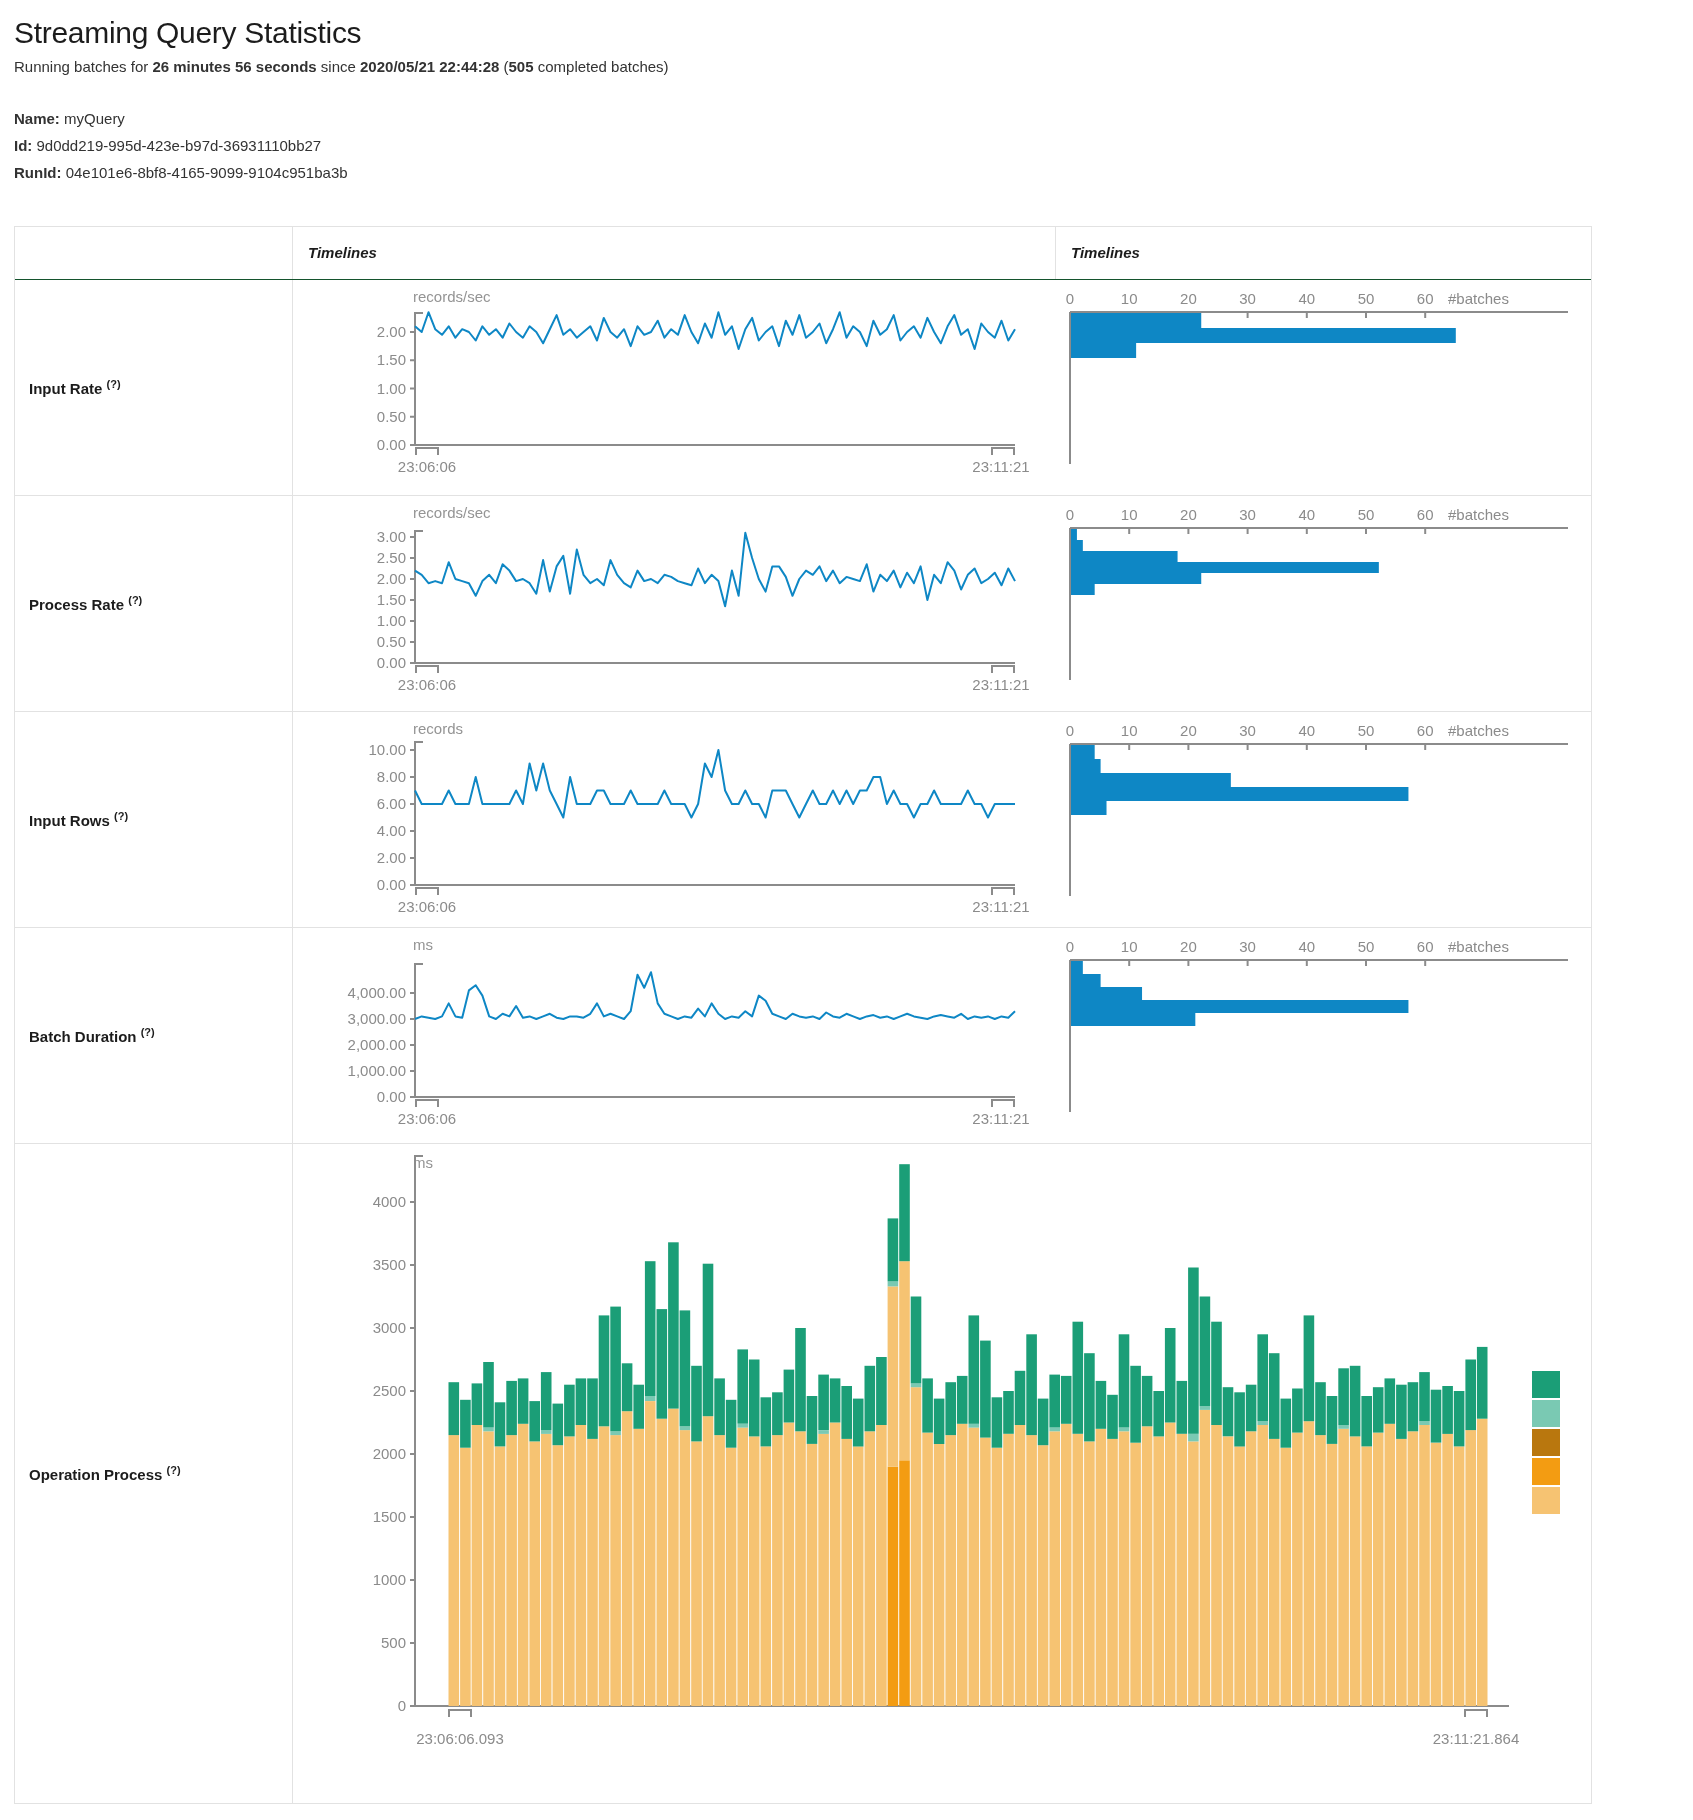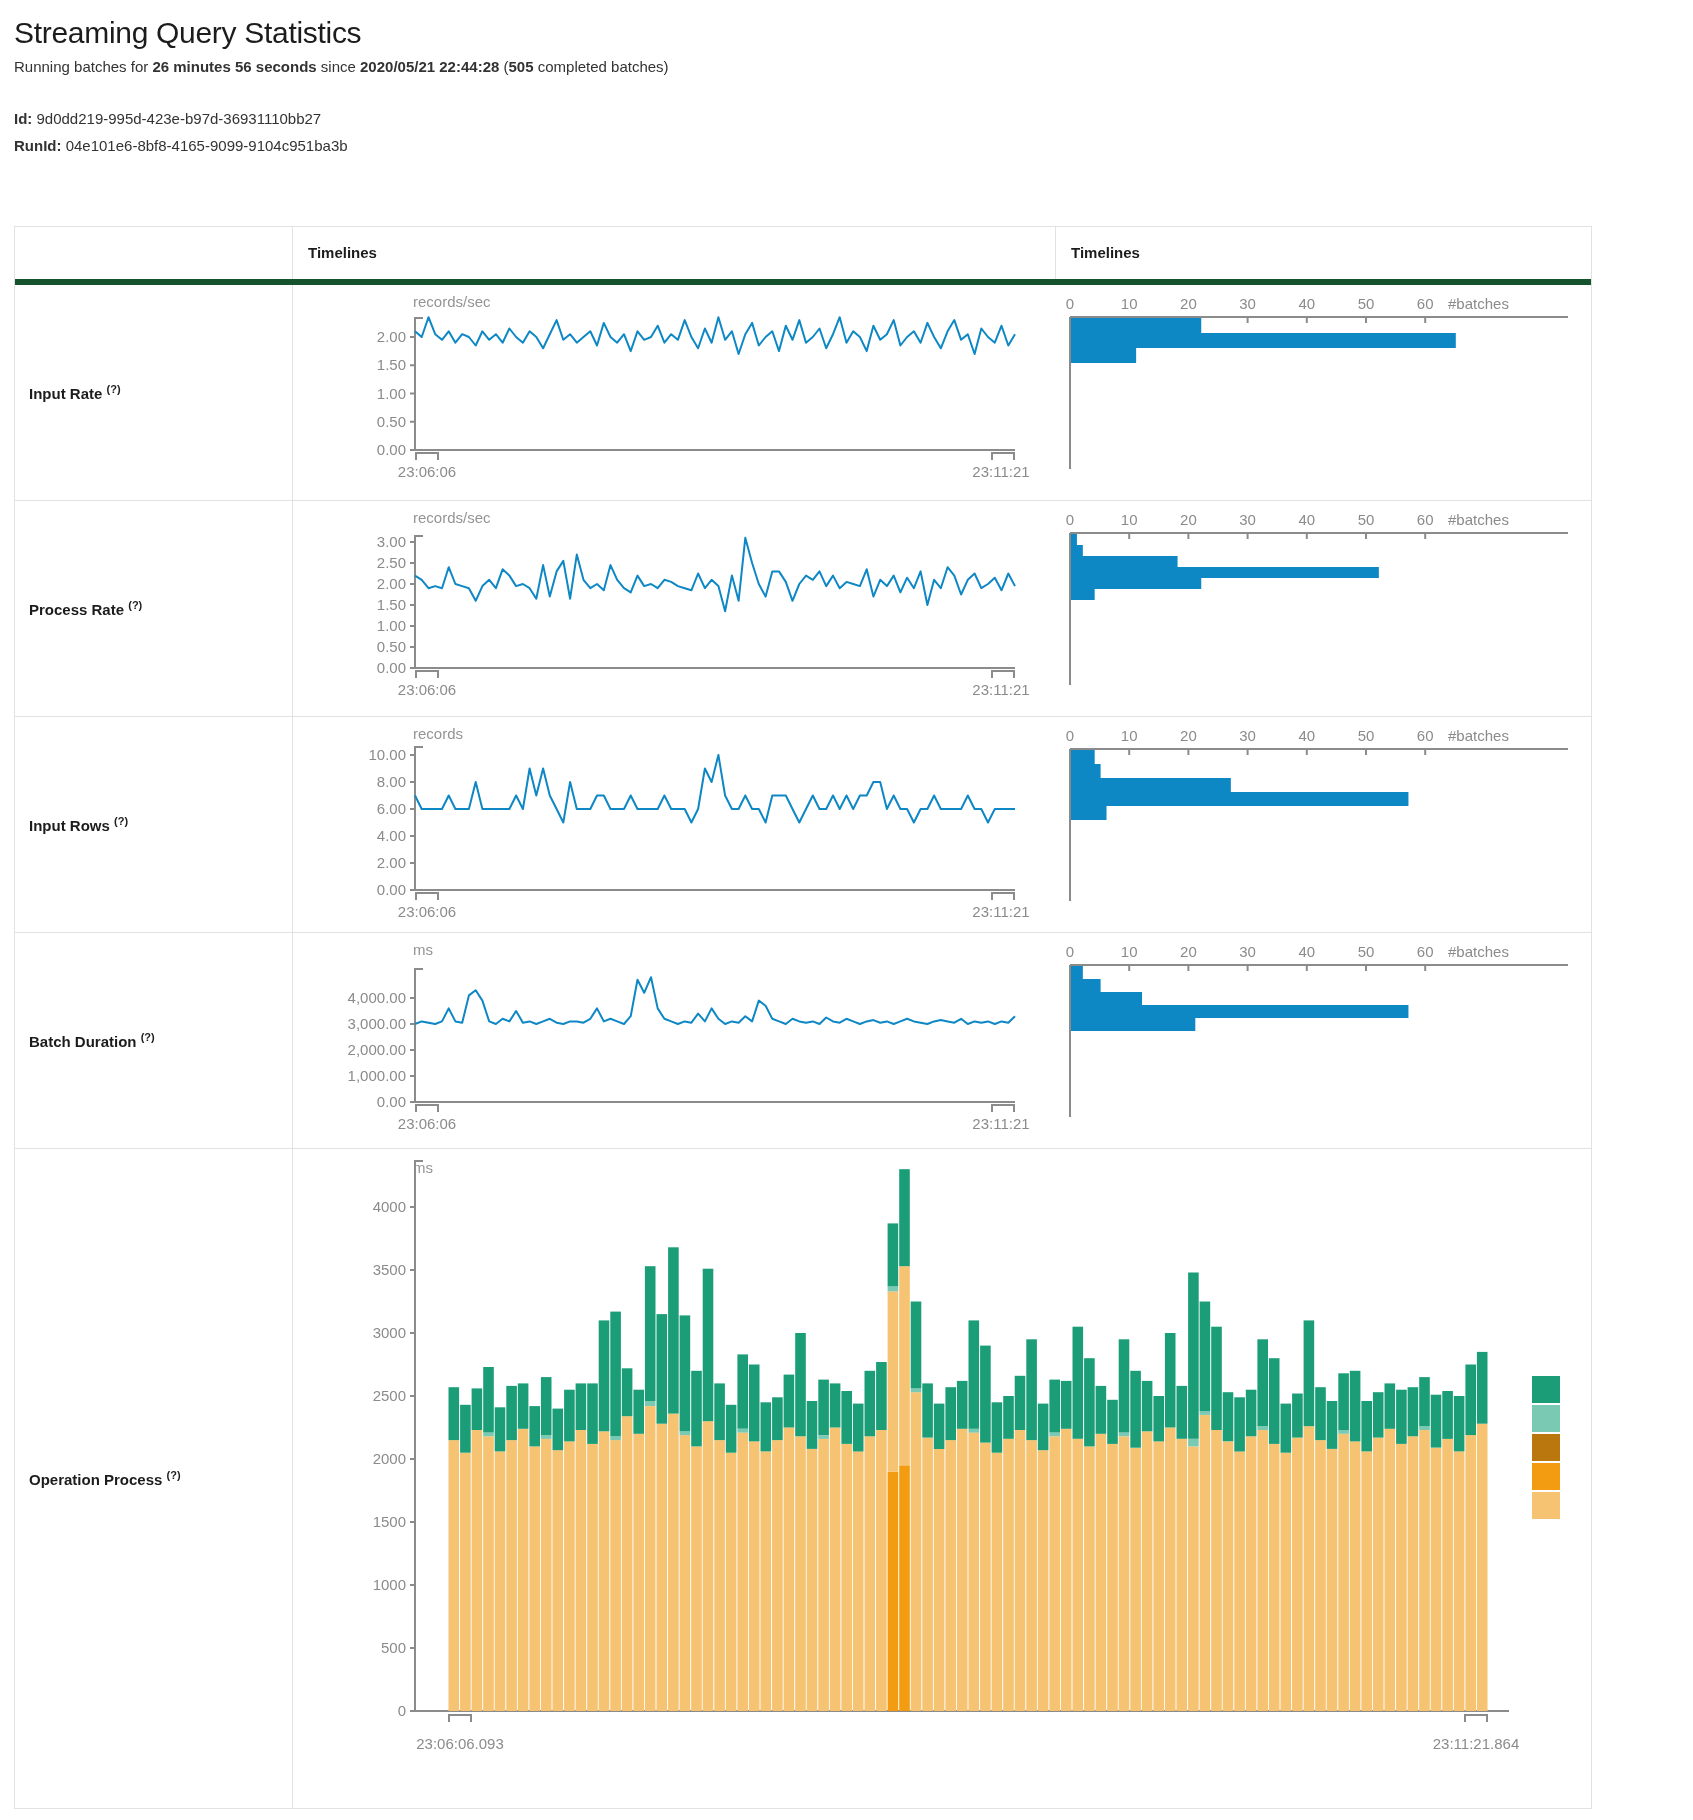--- a/index.html
+++ b/index.html
@@ -7,21 +7,21 @@
     font-family:"Liberation Sans","DejaVu Sans",sans-serif;
     color:#333;width:1693px;height:1820px;position:relative;overflow:hidden;
   }
   .wrap{position:absolute;left:14px;top:0;width:1672px;}
   .page-title{font-size:30px;font-weight:normal;color:#1c1c1c;margin:16px 0 0 0;letter-spacing:-0.3px;}
   .subtitle{font-size:15px;color:#333;margin-top:8px;}
   .subtitle b{font-weight:bold;}
   .meta{font-size:15px;margin-top:30px;line-height:27px;}
   .meta .lab{font-weight:bold;}
   .stats{position:absolute;left:14px;top:226px;width:1576px;border:1px solid #e2e2e2;background:#fff;}
-  .header-row{display:flex;height:52px;border-bottom:6px solid #14532d;}
+  .header-row{display:flex;height:52px;border-bottom:1px solid #14532d;font-style:italic;}
   .hcell{font-size:15px;font-weight:bold;color:#1c1c1c;line-height:52px;box-sizing:border-box;padding-left:15px;}
   .hc1{width:278px;border-right:1px solid #e2e2e2;}
   .hc2{width:763px;border-right:1px solid #e2e2e2;}
   .hc3{flex:1;}
   .data-row{display:flex;border-bottom:1px solid #e2e2e2;}
   .data-row.last{border-bottom:none;}
   .lcell{width:278px;border-right:1px solid #e2e2e2;display:flex;align-items:center;box-sizing:border-box;padding-left:14px;}
   .rowlabel{font-size:15px;font-weight:bold;color:#1c1c1c;}
   .rowlabel sup{font-size:11px;font-weight:bold;color:#1c1c1c;}
   .ccell{position:relative;flex:1;overflow:hidden;}
@@ -34,20 +34,24 @@
   .legend .sw{width:28px;height:27px;margin-bottom:2px;}
   svg text{font-family:"Liberation Sans","DejaVu Sans",sans-serif;}
 </style>
 </head>
 <body>
 
 <div class="wrap">
   <h1 class="page-title">Streaming Query Statistics</h1>
   <div class="subtitle"><span>Running batches for </span><b>26 minutes 56 seconds</b><span> since </span><b>2020/05/21 22:44:28</b><span> (</span><b>505</b><span> completed batches)</span></div>
   <div class="meta">
+    <div>
+      <span class="lab">Name:</span>
+      <span>myQuery</span>
+    </div>
     <div>
       <span class="lab">Id:</span>
       <span>9d0dd219-995d-423e-b97d-36931110bb27</span>
     </div>
     <div>
       <span class="lab">RunId:</span>
       <span>04e101e6-8bf8-4165-9099-9104c951ba3b</span>
     </div>
   </div>
 </div>

